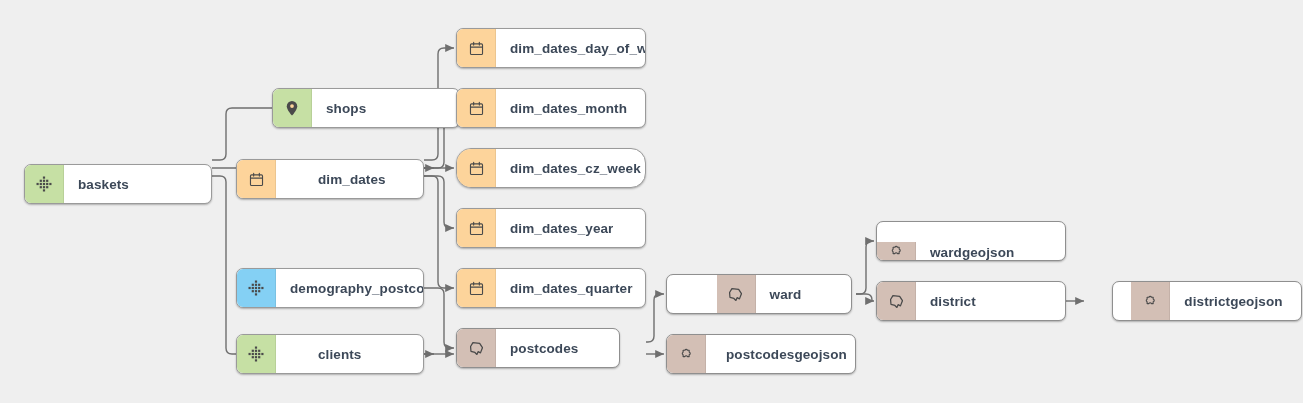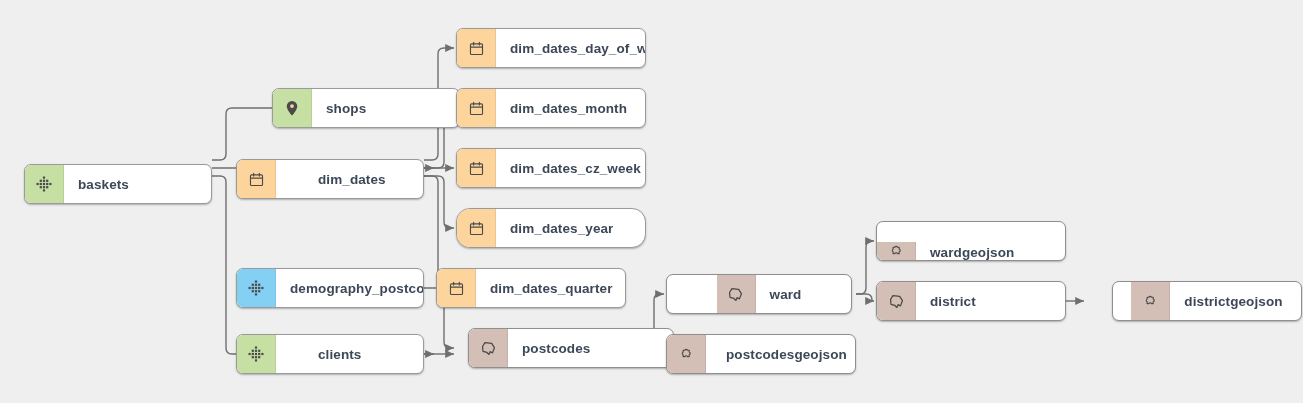--- a/index.html
+++ b/index.html
@@ -188,51 +188,51 @@
       <div class="node orange" style="left: 456px; top: 88px; width: 190px; text-align: center;">
         <div class="icon">
           <svg width="17" height="17" viewBox="0 0 24 24">
             <rect x="3.5" y="5.5" width="17" height="15" rx="1.6" stroke="#4a4a4a" fill="none" stroke-width="1.6"></rect>
             <path d="M3.5 10h17" stroke="#4a4a4a" fill="none" stroke-width="1.6"></path>
             <path d="M8 3.2v4M16 3.2v4" stroke="#4a4a4a" fill="none" stroke-width="1.6" stroke-linecap="round"></path>
           </svg>
         </div>
         <div class="label">dim_dates_month</div>
       </div>
-      <div class="node orange" style="left: 456px; top: 148px; width: 190px;">
+      <div class="node orange" style="left: 456px; top: 148px; width: 190px; border-radius: 15px;">
         <div class="icon">
           <svg width="17" height="17" viewBox="0 0 24 24">
             <rect x="3.5" y="5.5" width="17" height="15" rx="1.6" stroke="#4a4a4a" fill="none" stroke-width="1.6"></rect>
             <path d="M3.5 10h17" stroke="#4a4a4a" fill="none" stroke-width="1.6"></path>
             <path d="M8 3.2v4M16 3.2v4" stroke="#4a4a4a" fill="none" stroke-width="1.6" stroke-linecap="round"></path>
           </svg>
         </div>
         <div class="label">dim_dates_cz_week</div>
       </div>
-      <div class="node orange" style="left: 456px; top: 208px; width: 190px; border-radius: 14px;">
+      <div class="node orange" style="left: 456px; top: 208px; width: 190px;">
         <div class="icon">
           <svg width="17" height="17" viewBox="0 0 24 24">
             <rect x="3.5" y="5.5" width="17" height="15" rx="1.6" stroke="#4a4a4a" fill="none" stroke-width="1.6"></rect>
             <path d="M3.5 10h17" stroke="#4a4a4a" fill="none" stroke-width="1.6"></path>
             <path d="M8 3.2v4M16 3.2v4" stroke="#4a4a4a" fill="none" stroke-width="1.6" stroke-linecap="round"></path>
           </svg>
         </div>
         <div class="label">dim_dates_year</div>
       </div>
-      <div class="node orange" style="left: 436px; top: 268px; width: 190px;">
+      <div class="node orange" style="left: 456px; top: 268px; width: 190px;">
         <div class="icon">
           <svg width="17" height="17" viewBox="0 0 24 24">
             <rect x="3.5" y="5.5" width="17" height="15" rx="1.6" stroke="#4a4a4a" fill="none" stroke-width="1.6"></rect>
             <path d="M3.5 10h17" stroke="#4a4a4a" fill="none" stroke-width="1.6"></path>
             <path d="M8 3.2v4M16 3.2v4" stroke="#4a4a4a" fill="none" stroke-width="1.6" stroke-linecap="round"></path>
           </svg>
         </div>
         <div class="label">dim_dates_quarter</div>
       </div>
-      <div class="node tan" style="left: 456px; top: 328px; width: 206px; margin-left: 12px;">
+      <div class="node tan" style="left: 456px; top: 328px; width: 164px;">
         <div class="icon">
           <svg width="19" height="19" viewBox="0 0 24 24">
             <path d="M7.5 4.5 L16 5.5 L19.5 11 L17 17.5 L14 16 L12.5 19.5 L10 17 L5 15.5 L4.5 9.5 Z" stroke="#4a4a4a" fill="none" stroke-width="1.6" stroke-linejoin="round"></path>
           </svg>
         </div>
         <div class="label">postcodes</div>
       </div>
       <div class="node tan" style="left: 666px; top: 274px; width: 186px; justify-content: center;">
         <div class="icon">
           <svg width="19" height="19" viewBox="0 0 24 24">

